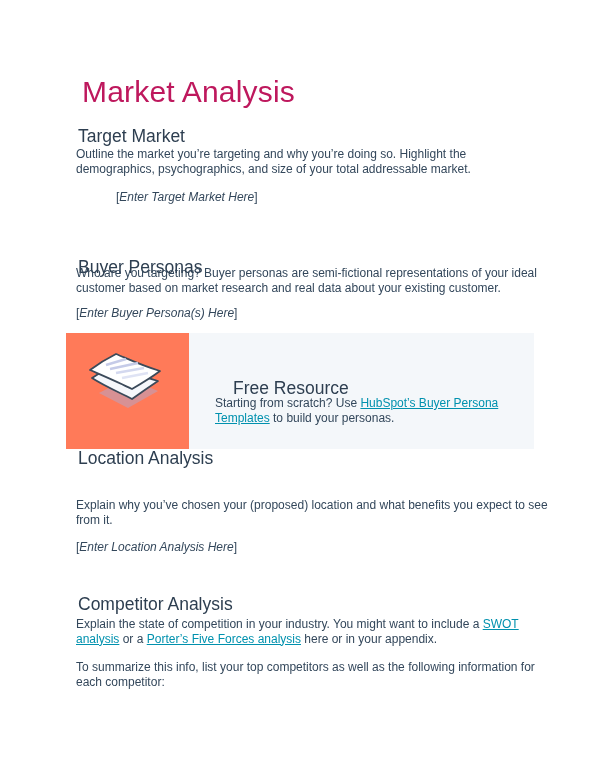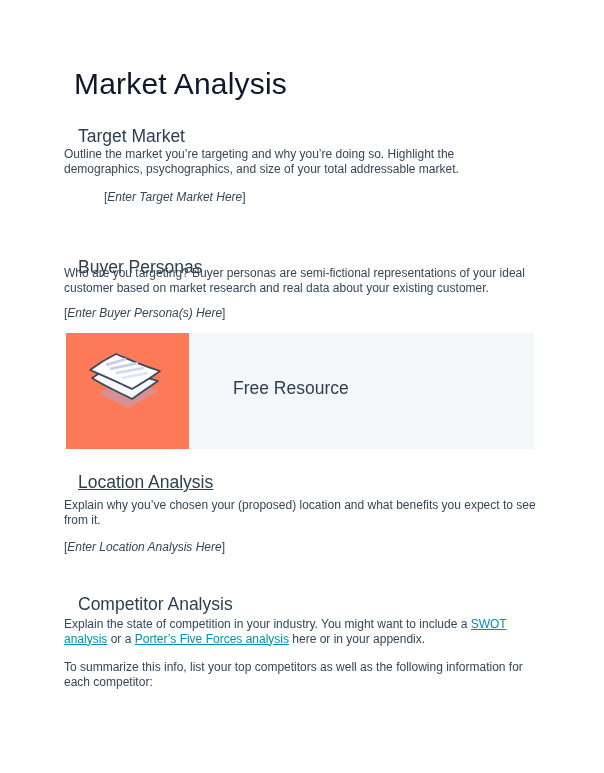--- a/index.html
+++ b/index.html
@@ -4,29 +4,29 @@
 <style>
   html, body { margin: 0; padding: 0; background: #ffffff; }
   body {
     width: 604px; height: 773px; position: relative; overflow: hidden;
     font-family: "Liberation Sans", "DejaVu Sans", sans-serif;
     color: #33475b;
   }
   .abs { position: absolute; }
   .title {
     left: 66px; top: 58px;
-    font-size: 30px; line-height: 36px; color: #0f172a;
-    font-weight: 400; letter-spacing: 0.2px; margin: 8px;
+    font-size: 30px; line-height: 36px; color: #be185d;
+    font-weight: 400; letter-spacing: 0.2px; margin: 16px;
   }
   .h2 {
     left: 66px; font-size: 17.5px; line-height: 22px; color: #2d3e50;
     font-weight: 400; margin: 12px;
   }
   .p {
-    left: 64px; width: 472px; font-size: 12px; line-height: 14.5px;
+    left: 76px; width: 472px; font-size: 12px; line-height: 14.5px;
     color: #33475b; margin: 0;
   }
   .p em { font-style: italic; }
   a.link { color: #0091ae; text-decoration: underline; }
   .card {
     left: 66px; top: 333px; width: 468px; height: 116px;
     background: #f4f7fa; display: flex;
   }
   .card-img {
     width: 123px; height: 116px; background: #ff7a59; position: relative;
@@ -65,22 +65,23 @@
       <path d="M24 37 C32 31 40 26 50 21 C60 25 74 32 94 38 C86 44 78 49 66 56 C54 50 40 44 24 37 Z" fill="#ffffff" stroke="#3b4a5a" stroke-width="1.8" stroke-linejoin="round"></path>
 
       <path d="M40 32 L60 26" stroke="#c5cbe8" stroke-width="2.5"></path>
       <path d="M44 36 L72 30" stroke="#c5cbe8" stroke-width="2.5"></path>
       <path d="M50 40 L78 35" stroke="#d3d8ef" stroke-width="2.5"></path>
       <path d="M56 45 L82 40" stroke="#dfe3f4" stroke-width="2.5"></path>
     </svg>
   </div>
   <div class="card-body">
     <h3 class="card-title">Free Resource</h3>
+    <p class="card-text"><span>Starting from scratch? Use </span><a class="link" href="#">HubSpot’s Buyer Persona Templates</a><span> to build your personas.</span></p>
   </div>
 </div>
 
-<h2 class="abs h2" style="top:459px;text-decoration:underline;">Location Analysis</h2>
+<h2 class="abs h2" style="top:435px;">Location Analysis</h2>
 <p class="abs p" style="top:498px;">Explain why you’ve chosen your (proposed) location and what benefits you expect to see from it.</p>
 <p class="abs p" style="top:540px;"><span>[</span><em>Enter Location Analysis Here</em><span>]</span></p>
 
 <h2 class="abs h2" style="top:581px;text-align:center;">Competitor Analysis</h2>
 <p class="abs p" style="top:617px;"><span>Explain the state of competition in your industry. You might want to include a </span><a class="link" href="#">SWOT analysis</a><span> or a </span><a class="link" href="#">Porter’s Five Forces analysis</a><span> here or in your appendix.</span></p>
 <p class="abs p" style="top:660px;">To summarize this info, list your top competitors as well as the following information for each competitor:</p>
 
 </body></html>

